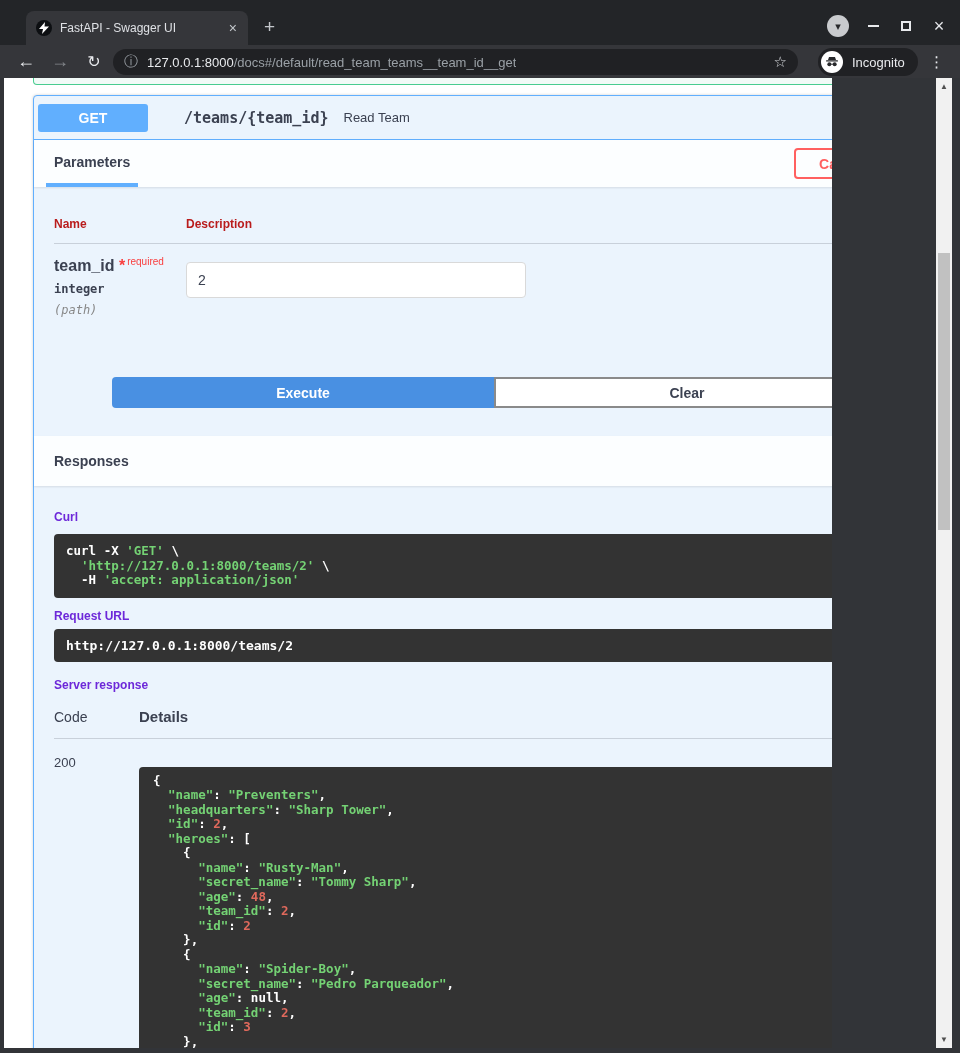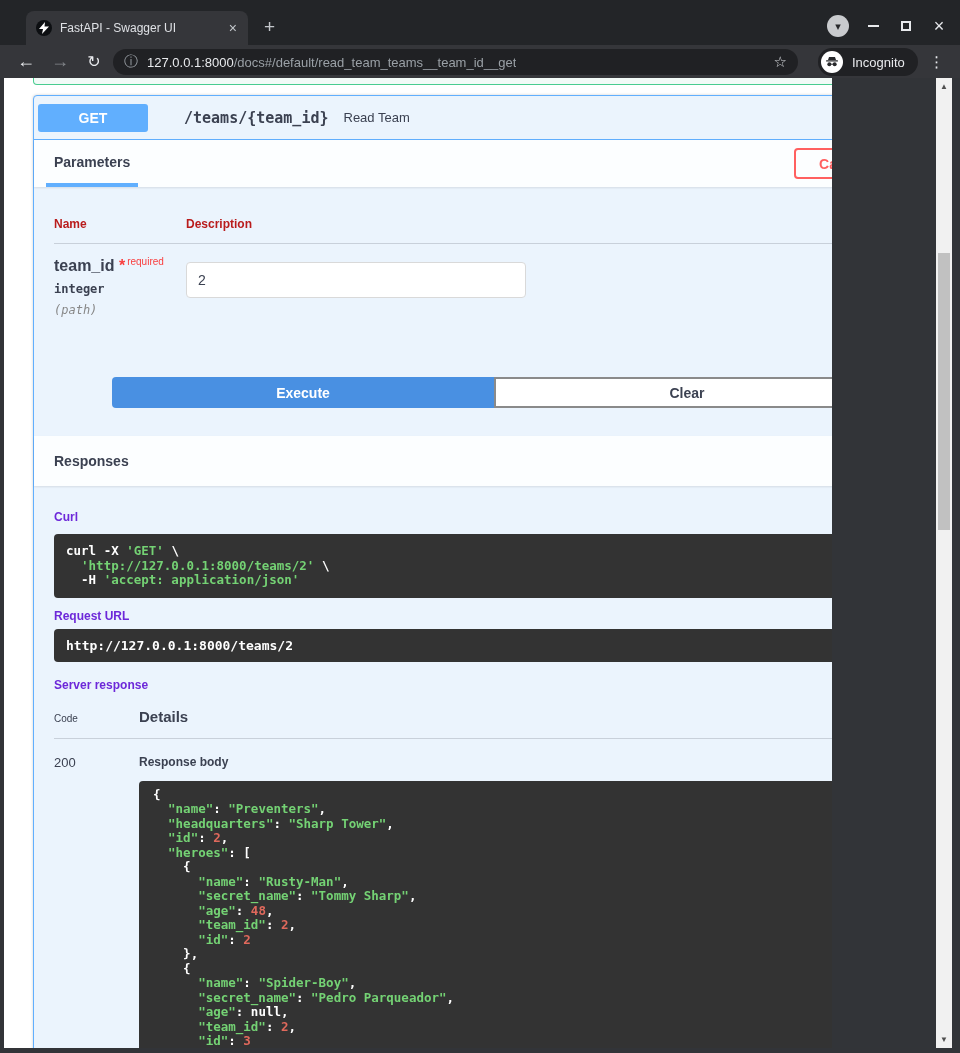--- a/index.html
+++ b/index.html
@@ -102,21 +102,21 @@
   .copy-btn { position:absolute; right:9px; top:50%; transform:translateY(-50%); width:24px; height:22px;
               background:#8a919e; border:none; border-radius:4px; display:flex; align-items:center;
               justify-content:center; cursor:pointer; }
   .rurl-label { margin-top:11px; }
   .url-block { margin-top:6px; background:#333333; border-radius:4px; padding:9px 12px;
                font-family:"DejaVu Sans Mono", monospace; font-weight:700; font-size:13px; color:#fff; }
   .sresp-label { margin-top:16px; }
   .resp-table-head { display:flex; align-items:baseline; margin-top:16px; padding-bottom:13px;
                      border-bottom:1px solid rgba(59,65,81,.2); }
   .code-col { width:85px; flex:none; }
-  .code-head { font-size:10px; color:#3b4151; }
+  .code-head { font-size:14px; color:#3b4151; }
   .details-head { font-size:15px; font-weight:700; color:#3b4151; }
   .resp-row { display:flex; margin-top:16px; }
   .status-code { font-size:13px; color:#3b4151; }
   .resp-body-label { font-size:12px; font-weight:700; color:#3b4151; }
   .response-block { position:relative; margin-top:12px; width:753px; height:340px; background:#333333;
                     border-radius:4px; overflow:hidden; }
   .response-pre { padding:7px 14px; }
   .inner-sb { position:absolute; top:0; right:0; bottom:0; width:13px; background:#f1f1f1;
               border-radius:0 4px 4px 0; }
   .inner-sb-up { position:absolute; top:1px; left:0; width:13px; text-align:center; font-size:7px; color:#555; }
@@ -254,21 +254,20 @@
         <div class="code-label sresp-label">Server response</div>
 
         <div class="resp-table-head">
           <span class="code-col code-head">Code</span>
           <span class="details-head">Details</span>
         </div>
 
         <div class="resp-row">
           <span class="code-col status-code">200</span>
           <div>
-            <div class="resp-body-label">Response body</div>
             <div class="response-block">
               <div class="response-pre">
                   <div class="codeline"><span class="tk-w">{</span></div>
                   <div class="codeline"><span class="tk-w">  </span><span class="tk-s">"name"</span><span class="tk-w">: </span><span class="tk-s">"Preventers"</span><span class="tk-w">,</span></div>
                   <div class="codeline"><span class="tk-w">  </span><span class="tk-s">"headquarters"</span><span class="tk-w">: </span><span class="tk-s">"Sharp Tower"</span><span class="tk-w">,</span></div>
                   <div class="codeline"><span class="tk-w">  </span><span class="tk-s">"id"</span><span class="tk-w">: </span><span class="tk-n">2</span><span class="tk-w">,</span></div>
                   <div class="codeline"><span class="tk-w">  </span><span class="tk-s">"heroes"</span><span class="tk-w">: [</span></div>
                   <div class="codeline"><span class="tk-w">    {</span></div>
                   <div class="codeline"><span class="tk-w">      </span><span class="tk-s">"name"</span><span class="tk-w">: </span><span class="tk-s">"Rusty-Man"</span><span class="tk-w">,</span></div>
                   <div class="codeline"><span class="tk-w">      </span><span class="tk-s">"secret_name"</span><span class="tk-w">: </span><span class="tk-s">"Tommy Sharp"</span><span class="tk-w">,</span></div>

